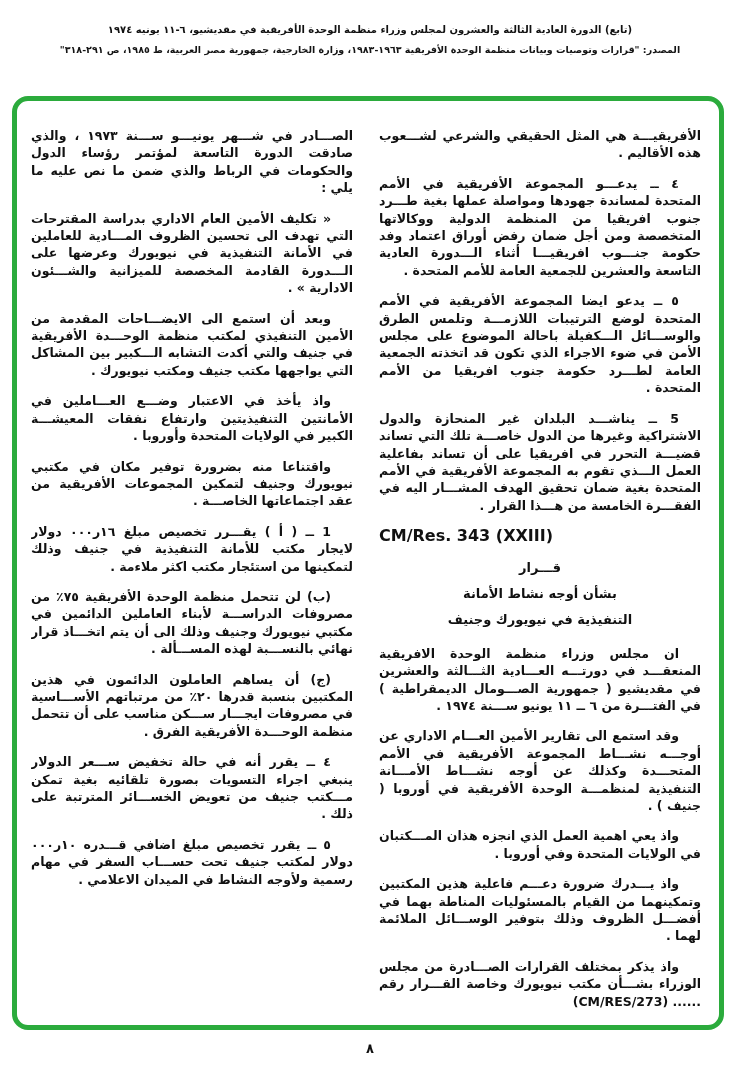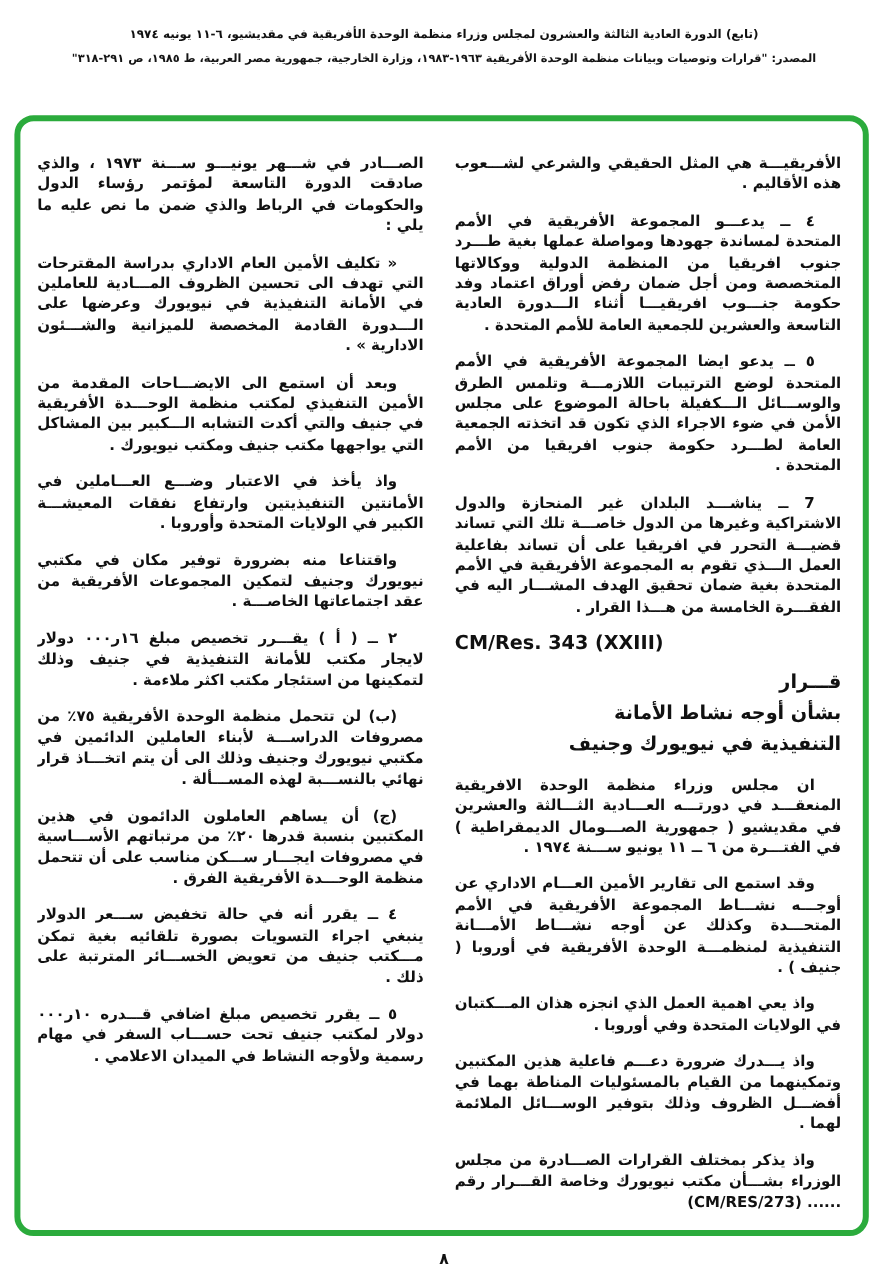--- a/index.html
+++ b/index.html
@@ -65,21 +65,22 @@
   .col-left .para:nth-child(11){ margin-bottom:16px; }
   .res-ref{
     direction:ltr;
     text-align:left;
     font-size:16px;
     font-weight:bold;
     margin:10px 0 14px 0;
   }
   .res-title{ margin:4px 0 16px 0; }
   .res-title-line{
-    font-size:16px;
+    text-align:center;
+    font-size:13px;
     font-weight:bold;
     margin:9px 0;
   }
   
   .pg-footer{
     position:absolute;
     left:0; right:0;
     top:1038px;
     text-align:center;
   }
@@ -96,21 +97,21 @@
   </header>
 
   <section class="doc-box" style="border-color: rgb(43, 171, 60);">
     <div class="columns">
 
       <div class="col col-right">
         <div class="plist">
             <p class="para">الأفريقيـــة هي المثل الحقيقي والشرعي لشـــعوب هذه الأقاليم .</p>
             <p class="para">٤ ــ يدعـــو المجموعة الأفريقية في الأمم المتحدة لمساندة جهودها ومواصلة عملها بغية طـــرد جنوب افريقيا من المنظمة الدولية ووكالاتها المتخصصة ومن أجل ضمان رفض أوراق اعتماد وفد حكومة جنـــوب افريقيـــا أثناء الـــدورة العادية التاسعة والعشرين للجمعية العامة للأمم المتحدة .</p>
             <p class="para">٥ ــ يدعو ايضا المجموعة الأفريقية في الأمم المتحدة لوضع الترتيبات اللازمـــة وتلمس الطرق والوســـائل الـــكفيلة باحالة الموضوع على مجلس الأمن في ضوء الاجراء الذي تكون قد اتخذته الجمعية العامة لطـــرد حكومة جنوب افريقيا من الأمم المتحدة .</p>
-            <p class="para">7 ــ يناشـــد البلدان غير المنحازة والدول الاشتراكية وغيرها من الدول خاصـــة تلك التي تساند قضيـــة التحرر في افريقيا على أن تساند بفاعلية العمل الـــذي تقوم به المجموعة الأفريقية في الأمم المتحدة بغية ضمان تحقيق الهدف المشـــار اليه في الفقـــرة الخامسة من هـــذا القرار .</p>
+            <p class="para">5 ــ يناشـــد البلدان غير المنحازة والدول الاشتراكية وغيرها من الدول خاصـــة تلك التي تساند قضيـــة التحرر في افريقيا على أن تساند بفاعلية العمل الـــذي تقوم به المجموعة الأفريقية في الأمم المتحدة بغية ضمان تحقيق الهدف المشـــار اليه في الفقـــرة الخامسة من هـــذا القرار .</p>
           </div>
         <div class="res-ref">CM/Res. 343 (XXIII)</div>
         <div class="res-title">
             <div class="res-title-line">قـــرار</div>
             <div class="res-title-line">بشأن أوجه نشاط الأمانة</div>
             <div class="res-title-line">التنفيذية في نيويورك وجنيف</div>
           </div>
         <div class="plist">
             <p class="para">ان مجلس وزراء منظمة الوحدة الافريقية المنعقـــد في دورتـــه العـــادية الثـــالثة والعشرين في مقديشيو ( جمهورية الصـــومال الديمقراطية ) في الفتـــرة من ٦ ــ ١١ يونيو ســـنة ١٩٧٤ .</p>
             <p class="para">وقد استمع الى تقارير الأمين العـــام الاداري عن أوجـــه نشـــاط المجموعة الأفريقية في الأمم المتحـــدة وكذلك عن أوجه نشـــاط الأمـــانة التنفيذية لمنظمـــة الوحدة الأفريقية في أوروبا ( جنيف ) .</p>
@@ -119,21 +120,21 @@
             <p class="para">واذ يذكر بمختلف القرارات الصـــادرة من مجلس الوزراء بشـــأن مكتب نيويورك وخاصة القـــرار رقم ...... (CM/RES/273)</p>
           </div>
       </div>
 
       <div class="col col-left">
           <p class="para">الصـــادر في شـــهر يونيـــو ســـنة ١٩٧٣ ، والذي صادقت الدورة التاسعة لمؤتمر رؤساء الدول والحكومات في الرباط والذي ضمن ما نص عليه ما يلي :</p>
           <p class="para">« تكليف الأمين العام الاداري بدراسة المقترحات التي تهدف الى تحسين الظروف المـــادية للعاملين في الأمانة التنفيذية في نيويورك وعرضها على الـــدورة القادمة المخصصة للميزانية والشـــئون الادارية » .</p>
           <p class="para">وبعد أن استمع الى الايضـــاحات المقدمة من الأمين التنفيذي لمكتب منظمة الوحـــدة الأفريقية في جنيف والتي أكدت التشابه الـــكبير بين المشاكل التي يواجهها مكتب جنيف ومكتب نيويورك .</p>
           <p class="para">واذ يأخذ في الاعتبار وضـــع العـــاملين في الأمانتين التنفيذيتين وارتفاع نفقات المعيشـــة الكبير في الولايات المتحدة وأوروبا .</p>
           <p class="para">واقتناعا منه بضرورة توفير مكان في مكتبي نيويورك وجنيف لتمكين المجموعات الأفريقية من عقد اجتماعاتها الخاصـــة .</p>
-          <p class="para">٢ ــ ( أ ) يقـــرر تخصيص مبلغ ١٦ر٠٠٠ دولار لايجار مكتب للأمانة التنفيذية في جنيف وذلك لتمكينها من استئجار مكتب اكثر ملاءمة .</p>
+          <p class="para">1 ــ ( أ ) يقـــرر تخصيص مبلغ ١٦ر٠٠٠ دولار لايجار مكتب للأمانة التنفيذية في جنيف وذلك لتمكينها من استئجار مكتب اكثر ملاءمة .</p>
           <p class="para">(ب) لن تتحمل منظمة الوحدة الأفريقية ٧٥٪ من مصروفات الدراســـة لأبناء العاملين الدائمين في مكتبي نيويورك وجنيف وذلك الى أن يتم اتخـــاذ قرار نهائي بالنســـبة لهذه المســـألة .</p>
           <p class="para">(ج) أن يساهم العاملون الدائمون في هذين المكتبين بنسبة قدرها ٢٠٪ من مرتباتهم الأســـاسية في مصروفات ايجـــار ســـكن مناسب على أن تتحمل منظمة الوحـــدة الأفريقية الفرق .</p>
           <p class="para">٤ ــ يقرر أنه في حالة تخفيض ســـعر الدولار ينبغي اجراء التسويات بصورة تلقائيه بغية تمكن مـــكتب جنيف من تعويض الخســـائر المترتبة على ذلك .</p>
           <p class="para">٥ ــ يقرر تخصيص مبلغ اضافي قـــدره ١٠ر٠٠٠ دولار لمكتب جنيف تحت حســـاب السفر في مهام رسمية ولأوجه النشاط في الميدان الاعلامي .</p>
         </div>
 
     </div>
   </section>
 
   <footer class="pg-footer">

